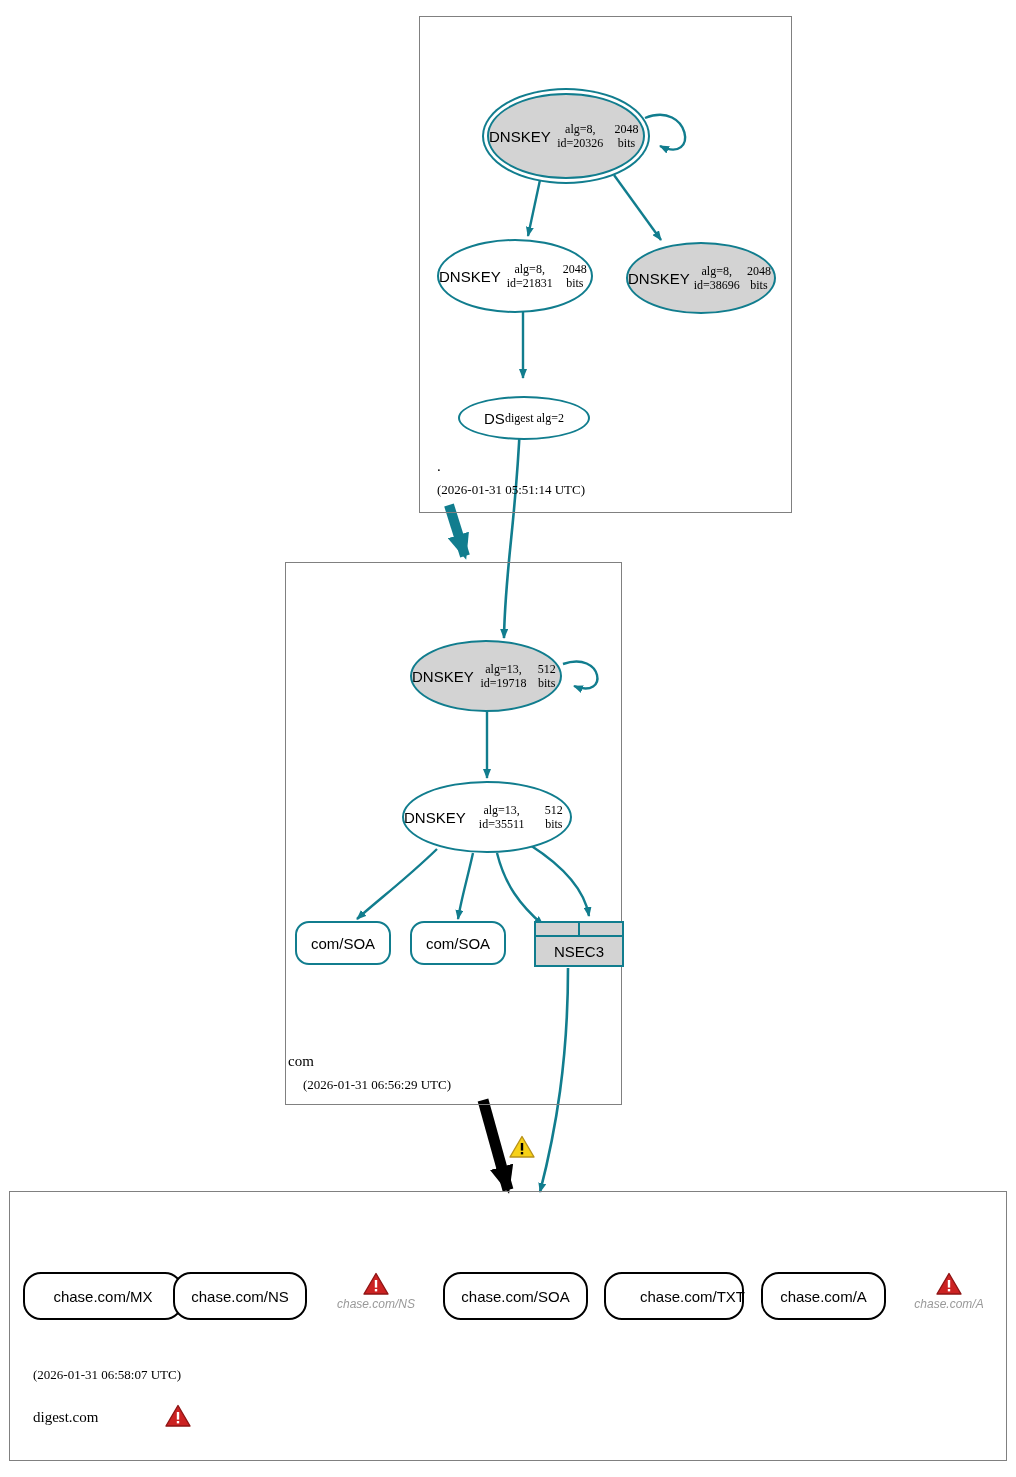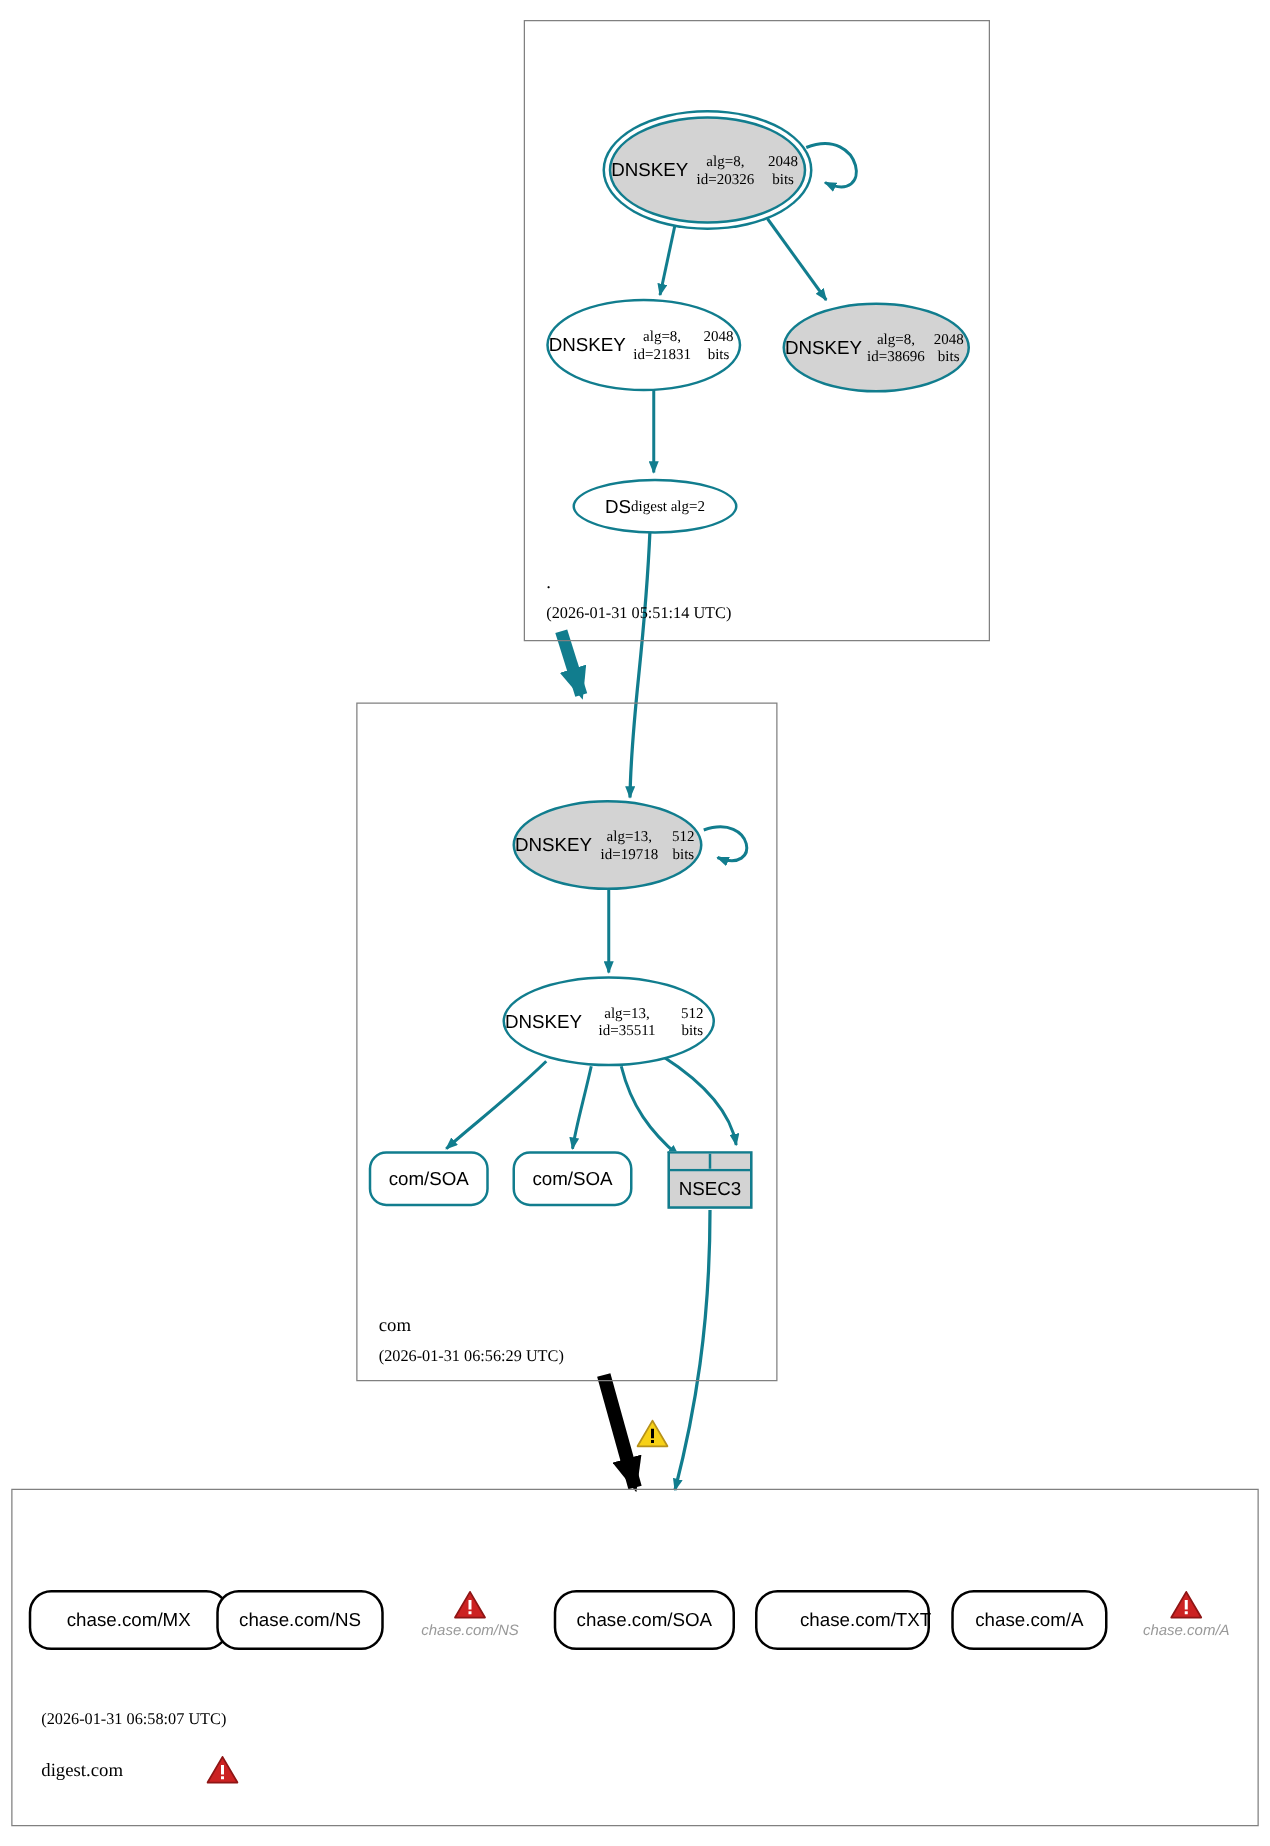--- a/index.html
+++ b/index.html
@@ -205,27 +205,27 @@
   <div class="t2">alg=8, id=21831</div>
   <div class="t2">2048 bits</div>
 </div>
 
 <div class="node ellipse filled" style="left:626px; top:242px; width:150px; height:72px;">
   <div class="t1">DNSKEY</div>
   <div class="t2">alg=8, id=38696</div>
   <div class="t2">2048 bits</div>
 </div>
 
-<div class="node ellipse" style="left:458px; top:383px; width:132px; height:44px;">
+<div class="node ellipse" style="left:458px; top:396px; width:132px; height:44px;">
   <div class="t1">DS</div>
   <div class="t2">digest alg=2</div>
 </div>
 
 <div class="zone-box" style="left:285px; top:562px; width:337px; height:543px;"></div>
-<div class="zone-label zone-name" style="left:303px; top:1053px;">com</div>
+<div class="zone-label zone-name" style="left:288px; top:1053px;">com</div>
 <div class="zone-label zone-time" style="left:303px; top:1077px;">(2026-01-31 06:56:29 UTC)</div>
 
 <div class="node ellipse filled" style="left:410px; top:640px; width:152px; height:72px;">
   <div class="t1">DNSKEY</div>
   <div class="t2">alg=13, id=19718</div>
   <div class="t2">512 bits</div>
 </div>
 
 <div class="node ellipse" style="left:402px; top:781px; width:170px; height:72px;">
   <div class="t1">DNSKEY</div>
@@ -234,21 +234,21 @@
 </div>
 
 <div class="node rrset" style="left:295px; top:921px; width:96px; height:44px;">
   <span>com/SOA</span>
 </div>
 
 <div class="node rrset" style="left:410px; top:921px; width:96px; height:44px;">
   <span>com/SOA</span>
 </div>
 
-<div class="nsec-box" style="left:534px; top:921px; width:68px; height:46px;">
+<div class="nsec-box" style="left:534px; top:921px; width:90px; height:46px;">
   <div class="nsec-top">
     <div class="nsec-cell"></div>
     <div class="nsec-cell"></div>
   </div>
   <div class="nsec-label">NSEC3</div>
 </div>
 
 <div class="icon-wrap" style="left:509px; top:1135px; width:26px;">
   <svg width="26" height="24" viewBox="0 0 26 24" xmlns="http://www.w3.org/2000/svg">
     <path d="M13,1.5 L25,22 L1,22 Z" fill="#f7d117" stroke="#b8921a" stroke-width="1.4" stroke-linejoin="round"></path>

